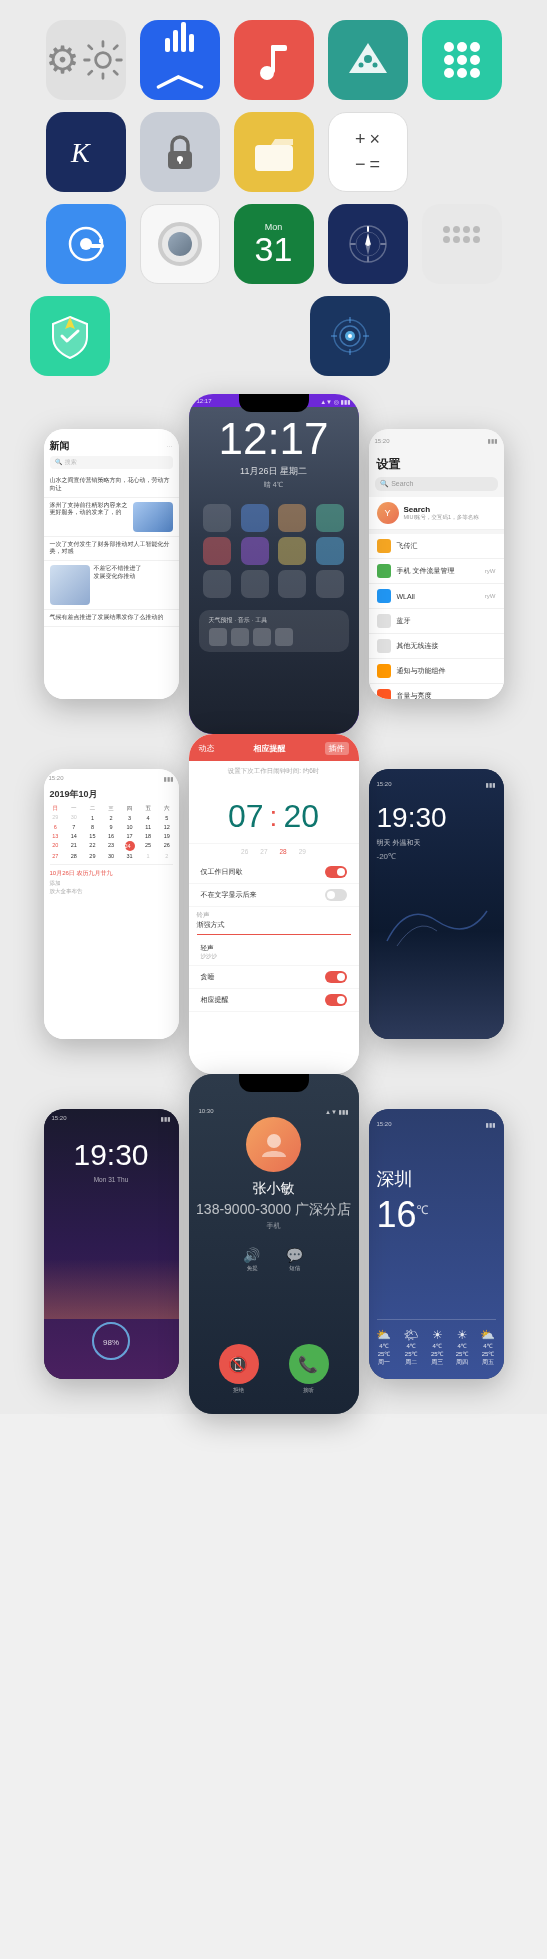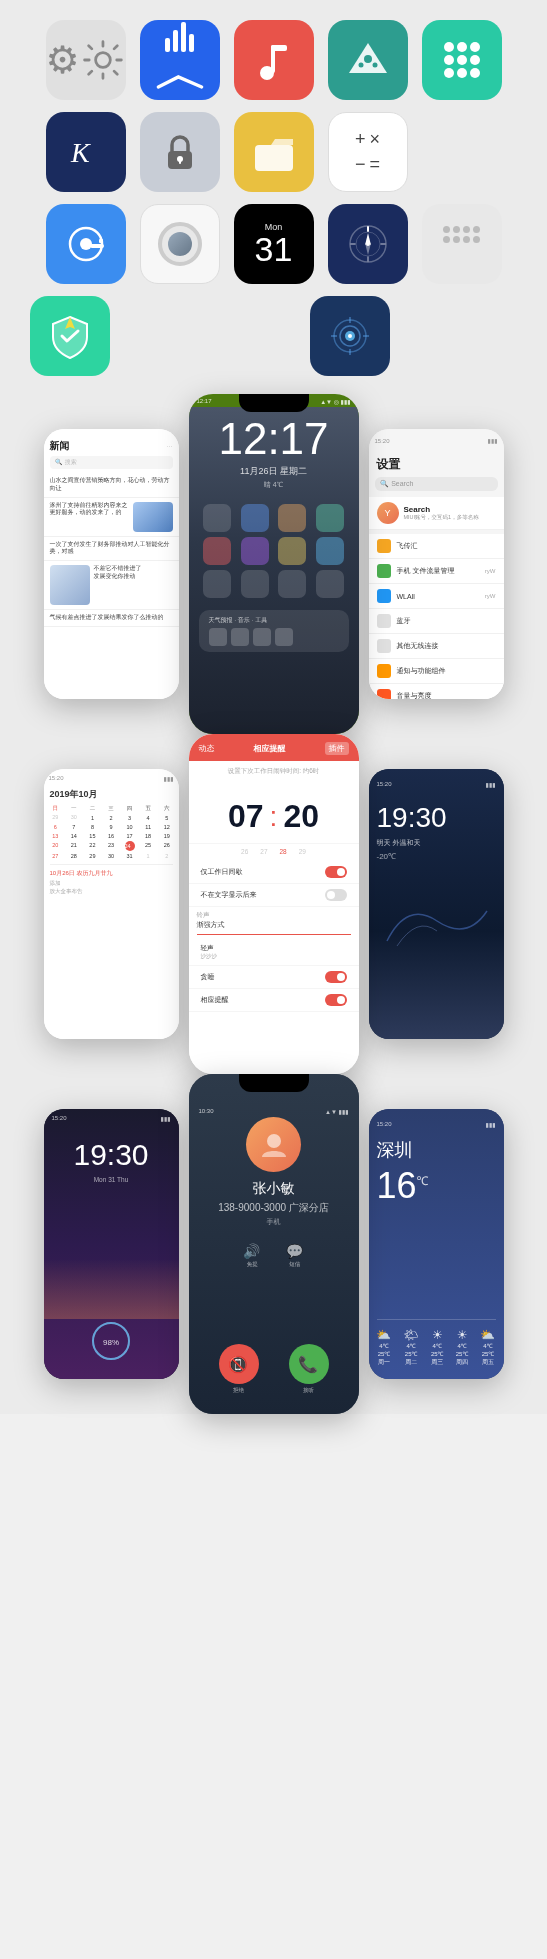--- a/index.html
+++ b/index.html
@@ -51,21 +51,21 @@
     .icon-alien { background: #2d9d8f; }
     .icon-grid { background: #29c9a4; }
 
     .icon-ktime { background: #1a2b5e; }
     .icon-lock { background: #c8cdd6; }
     .icon-folder { background: #e9c040; }
     .icon-calc { background: #ffffff; border: 1px solid #ddd; }
 
     .icon-vpn { background: #3b8df0; }
     .icon-camera { background: #f7f7f7; border: 1px solid #ddd; }
-    .icon-calendar { background: #000000; }
+    .icon-calendar { background: #15803d; }
     .icon-compass { background: #1a2b5e; }
     .icon-dots { background: #e8e8e8; }
 
     .icon-shield { background: #2dd4a0; }
     .icon-tracker { background: #1a3560; }
 
     
     .app-icon svg { width: 50px; height: 50px; }
 
     
@@ -256,22 +256,22 @@
     .alarm-time-display {
       display: flex;
       justify-content: center;
       align-items: center;
       gap: 6px;
       padding: 16px 0 8px;
     }
 
     .alarm-number {
       font-size: 32px;
-      font-weight: 700;
-      color: #0f172a;
+      font-weight: 400;
+      color: #0f766e;
     }
 
     .alarm-colon {
       font-size: 28px;
       color: #e8534a;
     }
 
     .alarm-toggle-row {
       display: flex;
       justify-content: space-between;
@@ -346,21 +346,21 @@
       font-size: 22px;
       margin-bottom: 8px;
     }
 
     .caller-name {
       font-size: 14px;
       font-weight: 500;
     }
 
     .caller-number {
-      font-size: 10px;
+      font-size: 14px;
       opacity: 0.7;
       margin-top: 3px;
     }
 
     .caller-type {
       font-size: 7px;
       opacity: 0.5;
       margin-top: 2px;
     }
 
@@ -388,20 +388,21 @@
 
     
     .screen-weather {
       background: linear-gradient(180deg, #2c3e6e 0%, #3a5298 100%);
       width: 100%;
       height: 100%;
       color: white;
       padding: 12px 8px;
       display: flex;
       flex-direction: column;
+      gap: 29px;
     }
 
     .weather-forecast {
       margin-top: auto;
       display: flex;
       justify-content: space-between;
       border-top: 1px solid rgba(255,255,255,0.2);
       padding-top: 8px;
     }
 
@@ -669,21 +670,21 @@
           <div class="news-item">
             <div class="news-thumb" style="background:linear-gradient(135deg,#d0dff0,#90aad0);height:40px;"></div>
             <div class="news-text">不差它不错推进了<br>发展变化你推动</div>
           </div>
           <div class="news-item">
             <div class="news-text">气候有差点推进了发展结果发你了么推动的</div>
           </div>
         </div>
       </div>
 
-      <div class="phone-mockup phone-center" style="background:#4d7c0f;">
+      <div class="phone-mockup phone-center" style="background:#6d28d9;">
         <div class="notch"></div>
         <div class="phone-status">
           <span>12:17</span>
           <span>▲▼ ◎ ▮▮▮</span>
         </div>
         <div class="screen-lockscreen" style="padding-top:10px;">
           <div class="time-big">12:17</div>
           <div class="date-small">11月26日 星期二</div>
           <div style="font-size:7px;opacity:0.6;margin-top:2px;">晴 4℃</div>
           <div style="margin-top:14px;padding:0 12px;width:100%;">

